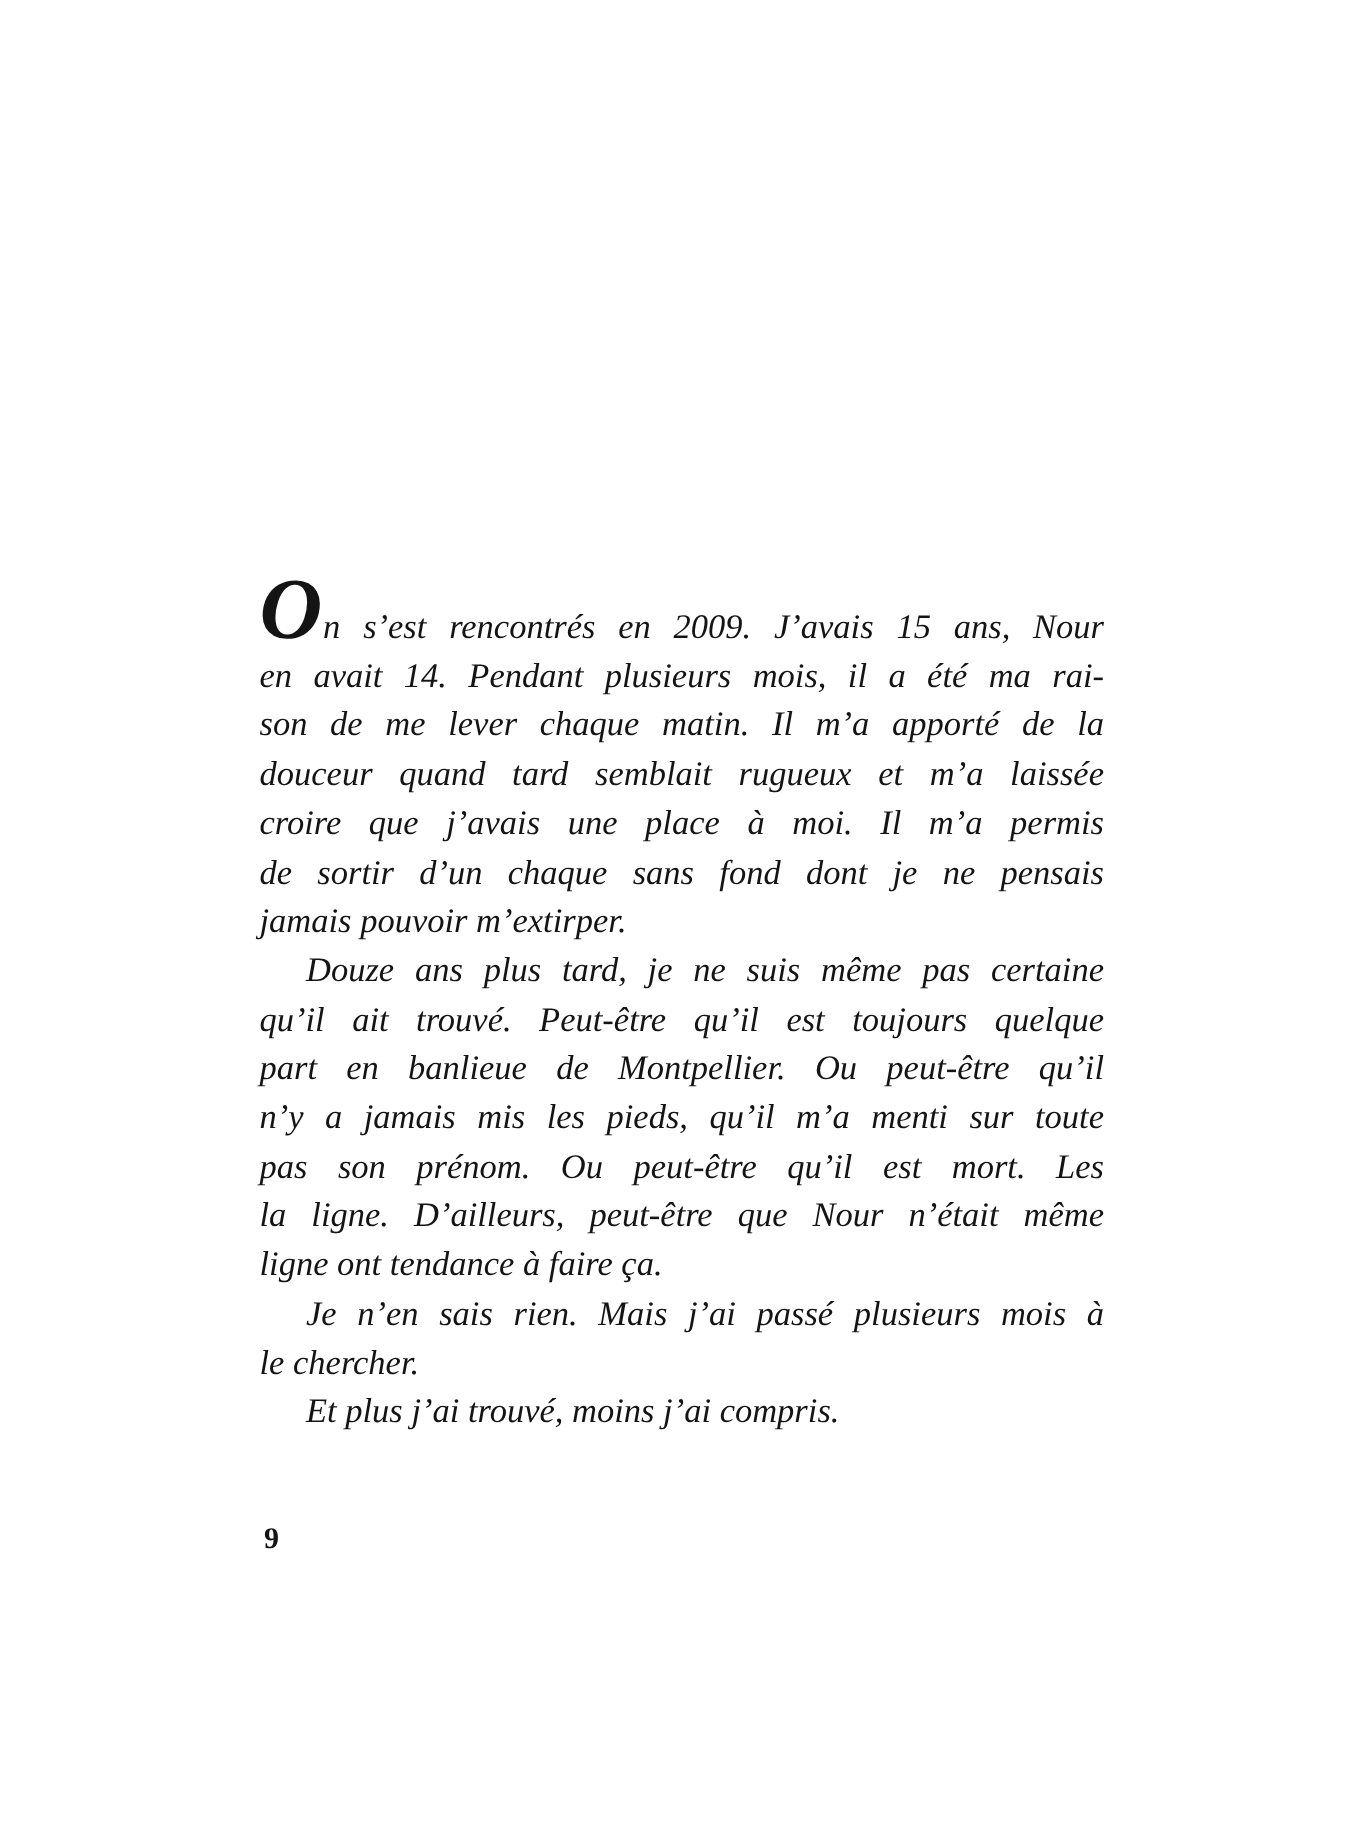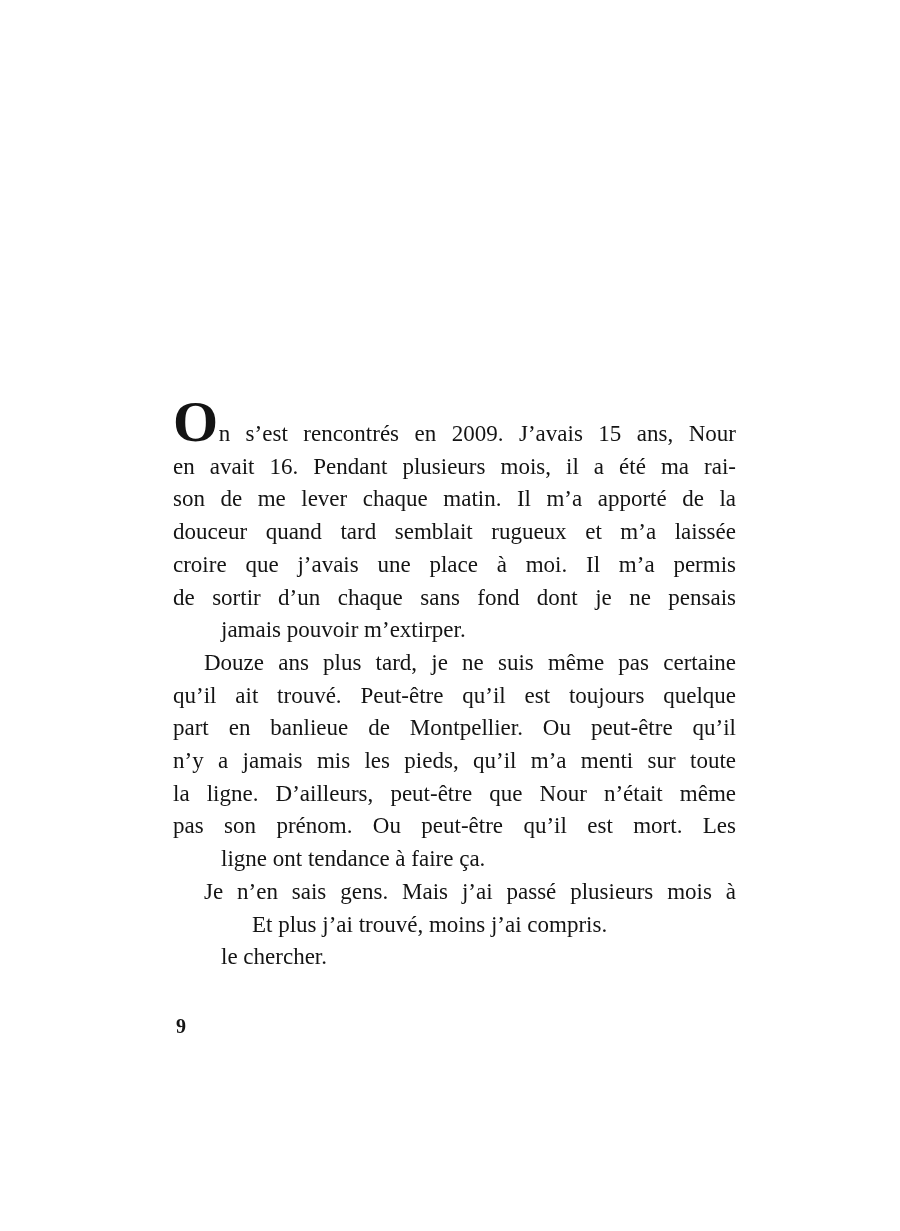--- a/index.html
+++ b/index.html
@@ -12,32 +12,32 @@
     width: 900px;
     height: 1231px;
     background: #ffffff;
     color: #141414;
     font-family: "Liberation Serif", "DejaVu Serif", serif;
     overflow: hidden;
   }
   .text-block {
     position: absolute;
     left: 173px;
-    top: 406px;
+    top: 390px;
     width: 563px;
     font-size: 23px;
     line-height: 32.7px;
+    font-style: italic;
   }
   .line {
     text-align: justify;
     text-align-last: justify;
   }
   .line.last {
     text-align-last: left;
-    margin-left: 48px;
   }
   .line.indent {
     padding-left: 31px;
   }
   .dropcap {
     font-size: 58px;
     font-weight: 700;
     line-height: 32.7px;
     vertical-align: baseline;
     letter-spacing: 0.5px;
@@ -51,31 +51,31 @@
     line-height: 28px;
     color: #141414;
   }
 </style>
 </head>
 <body>
 
 <div class="page">
   <div class="text-block">
       <div class="line"><span class="dropcap">O</span>n s’est rencontrés en 2009. J’avais 15 ans, Nour</div>
-      <div class="line">en avait 16. Pendant plusieurs mois, il a été ma rai-</div>
+      <div class="line">en avait 14. Pendant plusieurs mois, il a été ma rai-</div>
       <div class="line">son de me lever chaque matin. Il m’a apporté de la</div>
       <div class="line">douceur quand tard semblait rugueux et m’a laissée</div>
       <div class="line">croire que j’avais une place à moi. Il m’a permis</div>
       <div class="line">de sortir d’un chaque sans fond dont je ne pensais</div>
       <div class="line last">jamais pouvoir m’extirper.</div>
       <div class="line indent">Douze ans plus tard, je ne suis même pas certaine</div>
       <div class="line">qu’il ait trouvé. Peut-être qu’il est toujours quelque</div>
       <div class="line">part en banlieue de Montpellier. Ou peut-être qu’il</div>
       <div class="line">n’y a jamais mis les pieds, qu’il m’a menti sur toute</div>
+      <div class="line">pas son prénom. Ou peut-être qu’il est mort. Les</div>
       <div class="line">la ligne. D’ailleurs, peut-être que Nour n’était même</div>
-      <div class="line">pas son prénom. Ou peut-être qu’il est mort. Les</div>
       <div class="line last">ligne ont tendance à faire ça.</div>
-      <div class="line indent">Je n’en sais gens. Mais j’ai passé plusieurs mois à</div>
+      <div class="line indent">Je n’en sais rien. Mais j’ai passé plusieurs mois à</div>
+      <div class="line last">le chercher.</div>
       <div class="line last indent">Et plus j’ai trouvé, moins j’ai compris.</div>
-      <div class="line last">le chercher.</div>
     </div>
   <div class="page-number">9</div>
 </div>
 
 </body></html>

